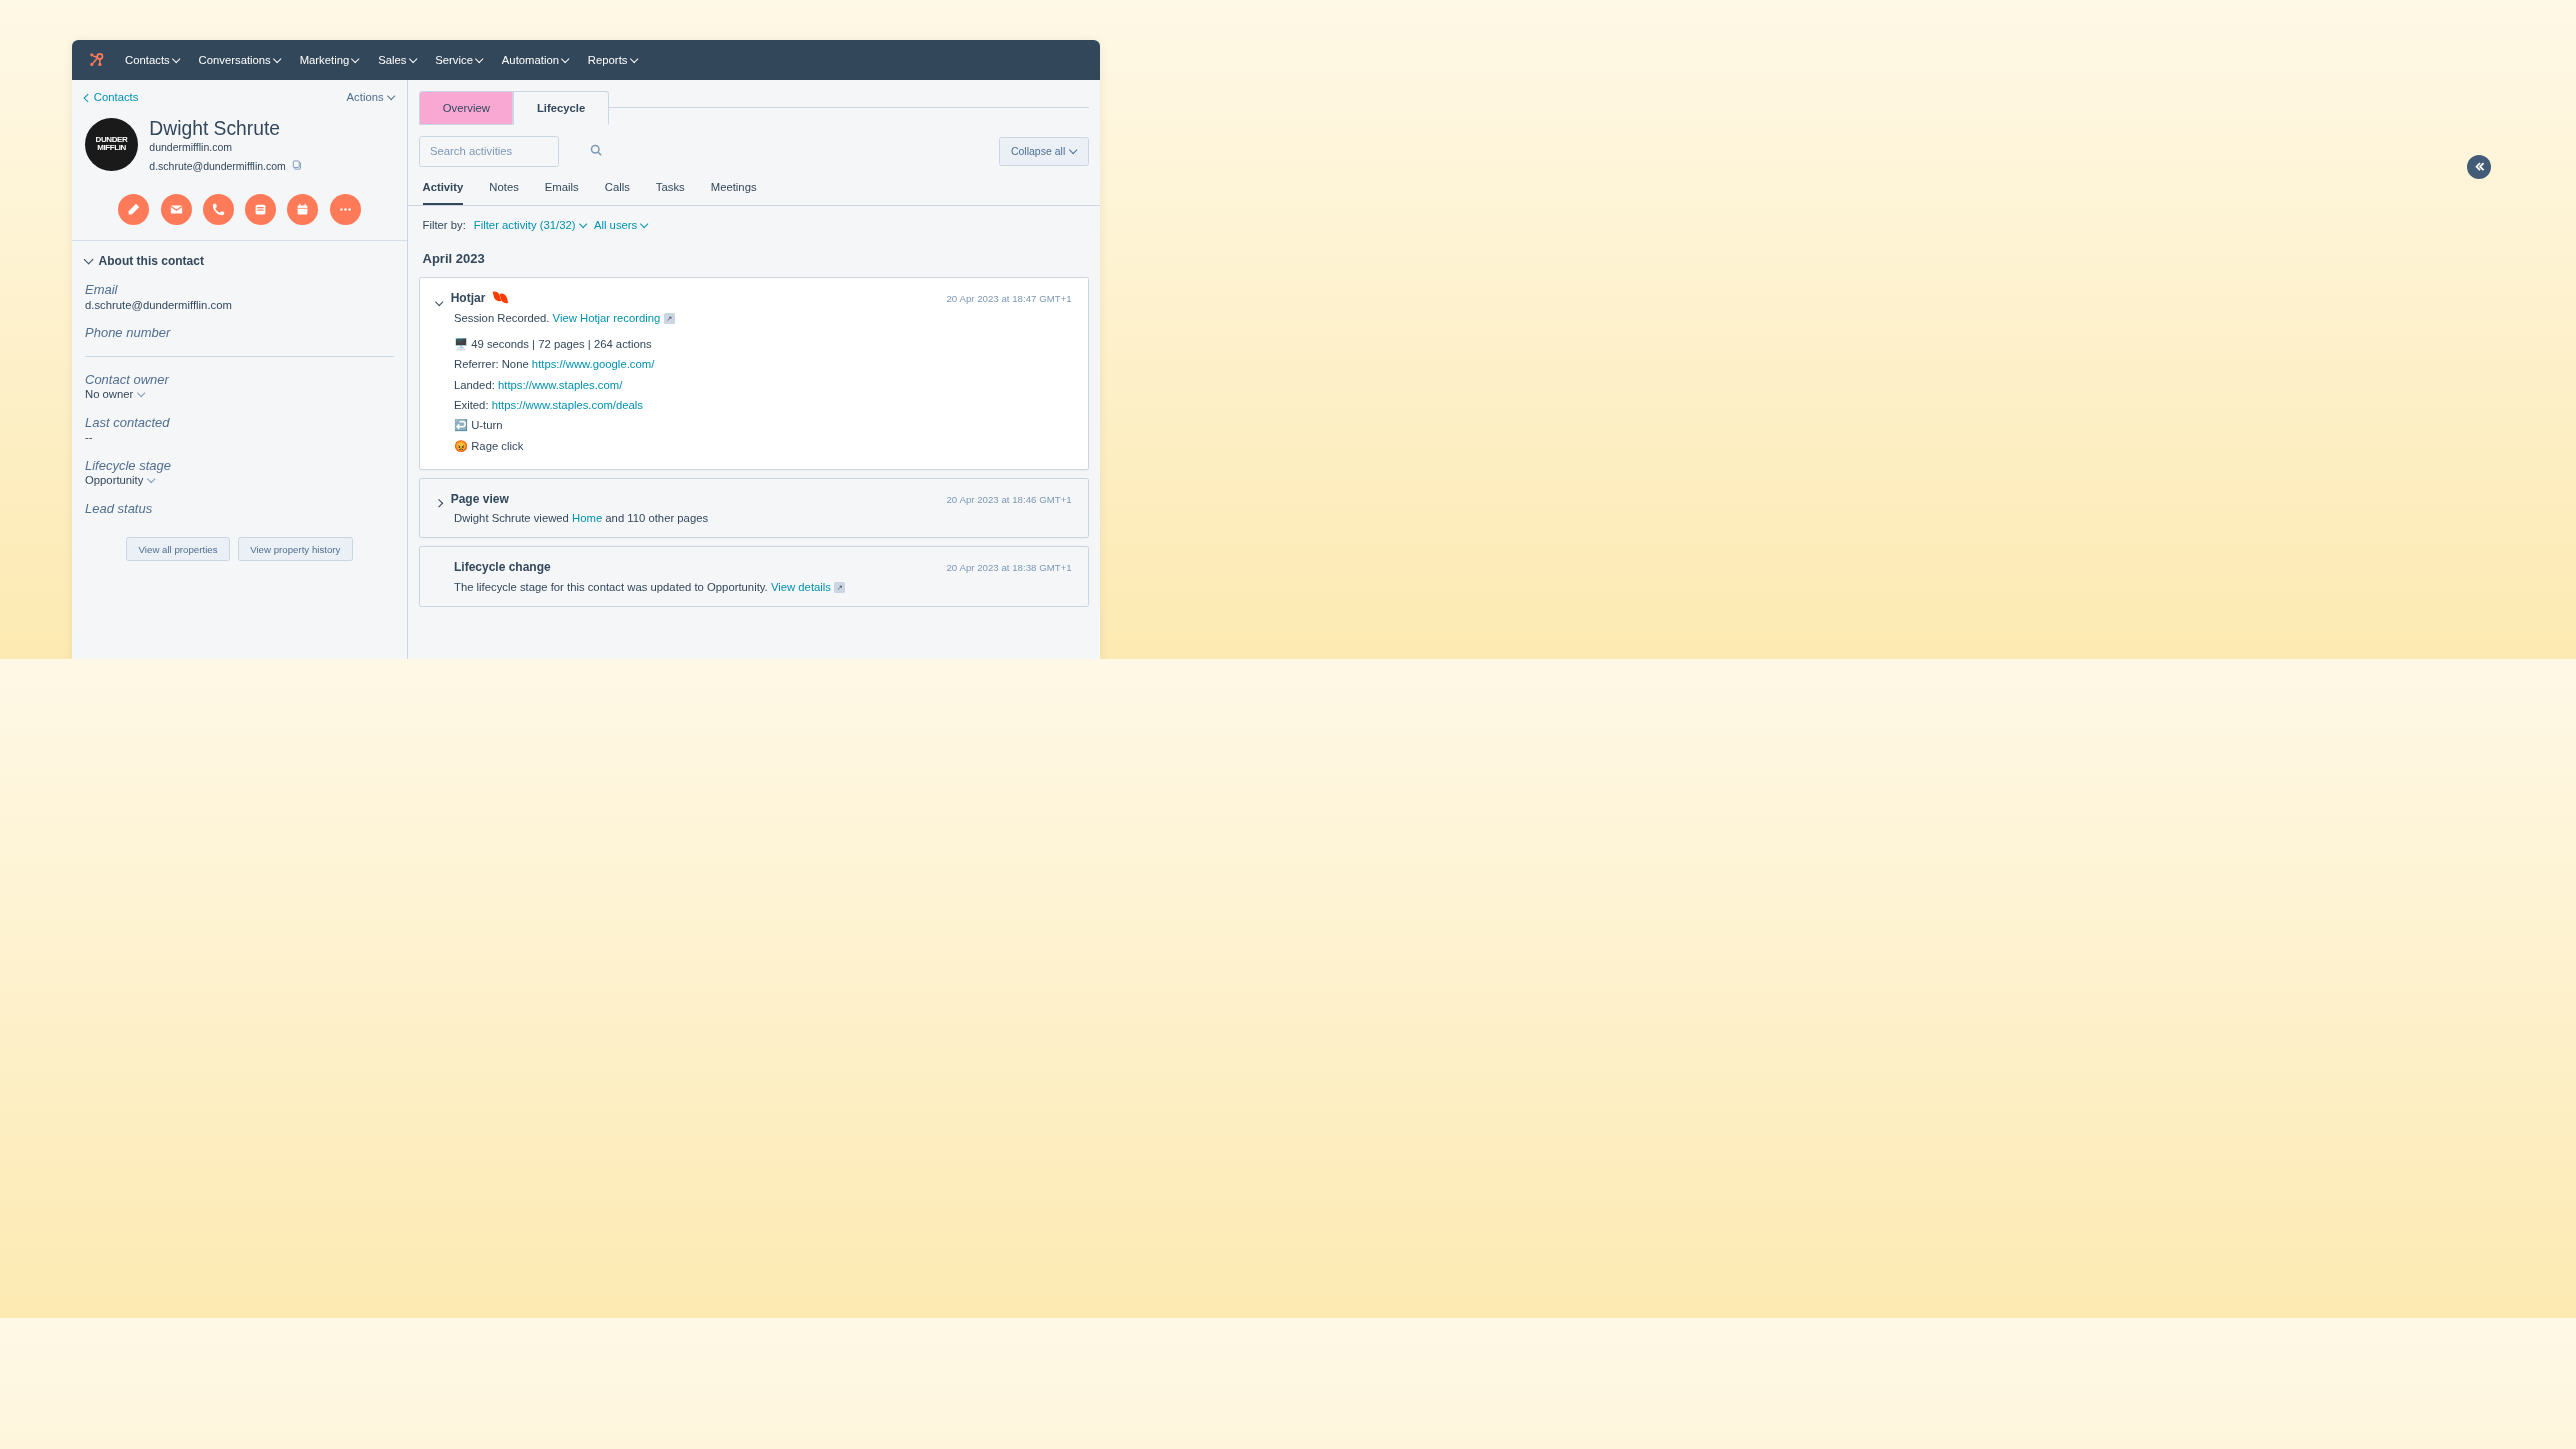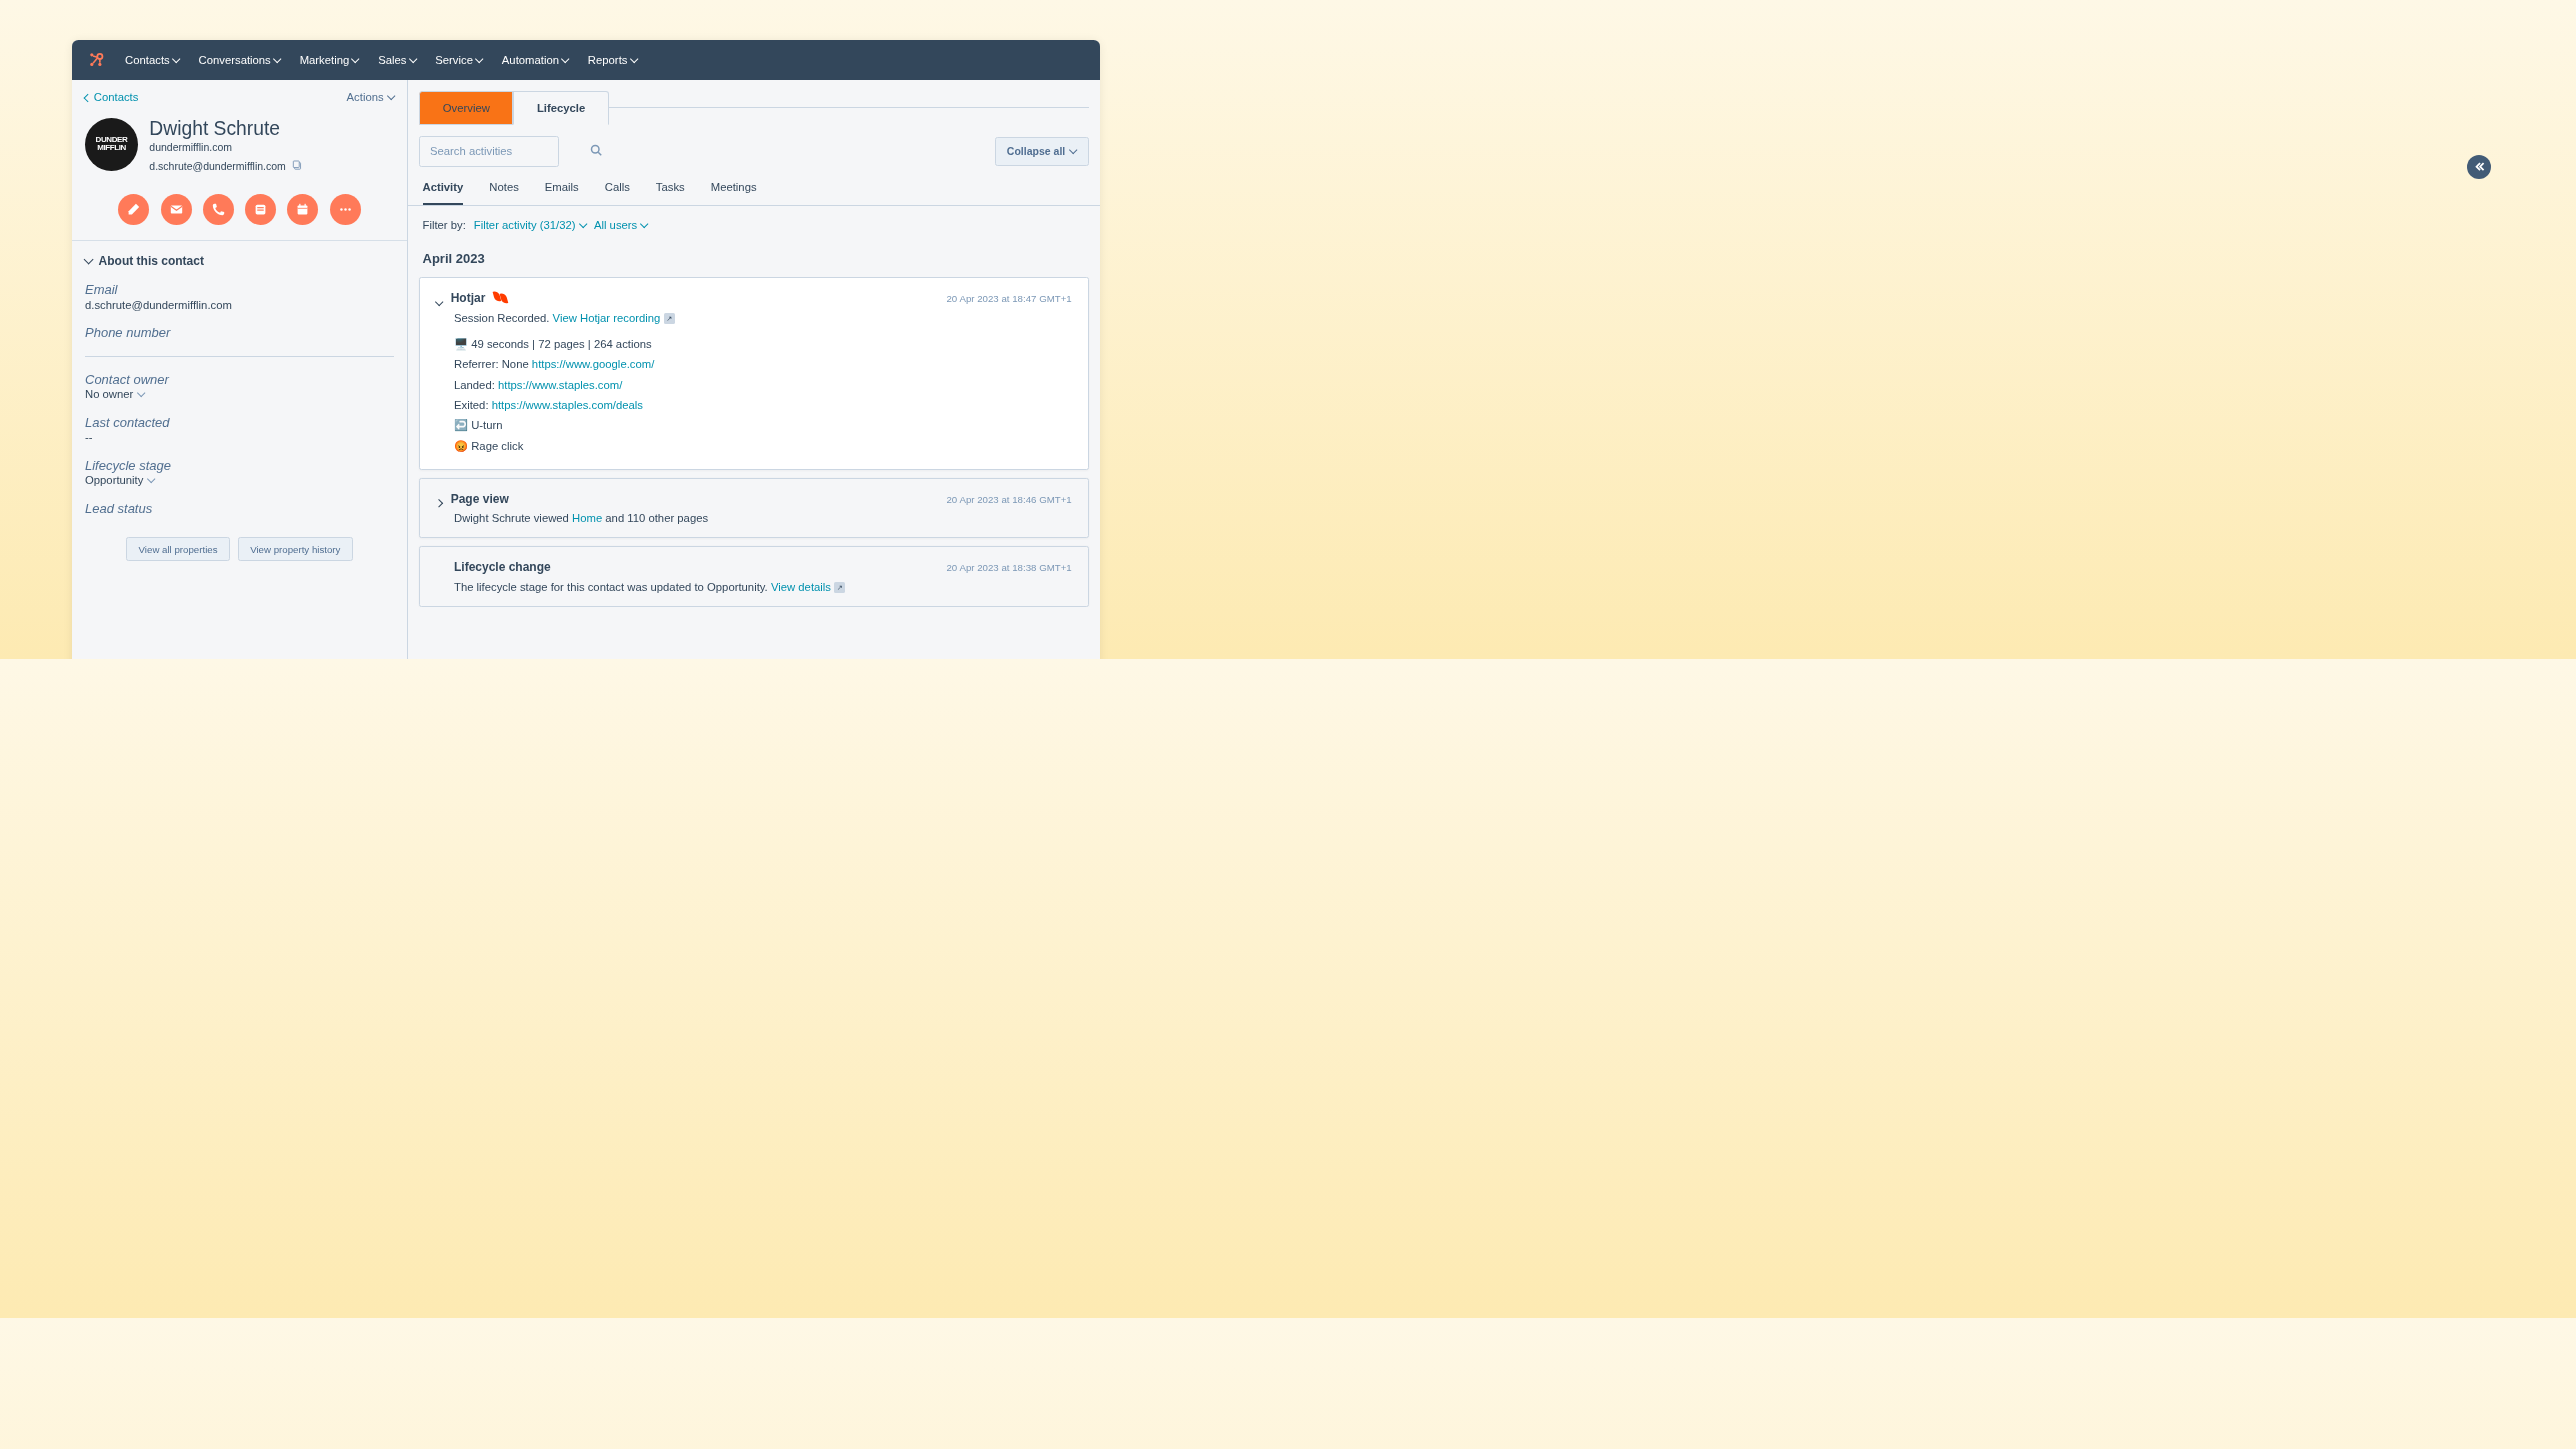--- a/index.html
+++ b/index.html
@@ -143,21 +143,21 @@
 }
 .main { flex: 1; display: flex; flex-direction: column; overflow: hidden; }
 .tabs-row { display: flex; align-items: center; padding: 11.3px 11.3px 0 11.3px; }
 .tab {
   padding: 9.7px 22.5px;
   font-size: 11.3px;
   color: #33475b;
   cursor: pointer;
   border: 0.8px solid transparent;
 }
-.tab.inactive { background: #f97316; border: 0.8px solid #cbd6e2; border-radius: 3.2px 0 0 0; }
+.tab.inactive { background: #f9a8d4; border: 0.8px solid #cbd6e2; border-radius: 3.2px 0 0 0; }
 .tab.active { background: #f5f6f8; border: 0.8px solid #cbd6e2; border-bottom-color: #f5f6f8; font-weight: 600; border-radius: 0 3.2px 0 0; }
 .tabs-line { border-bottom: 0.8px solid #cbd6e2; flex: 1; }
 .toolbar-row { display: flex; justify-content: space-between; align-items: center; padding: 11.3px 11.3px 0 11.3px; }
 .search-box {
   border: 0.8px solid #cbd6e2;
   background: #f5f6f8;
   border-radius: 2.4px;
   width: 140px;
   height: 31px;
   display: flex;
@@ -171,21 +171,21 @@
 }
 .search-input::placeholder { color: #7c98b6; }
 .collapse-btn {
   background: #eaf0f6;
   border: 0.8px solid #cbd6e2;
   padding: 7.2px 11.3px;
   font-size: 10.5px;
   color: #506e91;
   border-radius: 2.4px;
   cursor: pointer;
-  display: flex; align-items: center; gap: 4.8px; font-weight: bold;
+  display: flex; align-items: center; gap: 4.8px;
 }
 .subtabs { display: flex; gap: 26px; padding: 14.5px 14.5px 0 14.5px; border-bottom: 0.8px solid #cbd6e2; }
 .subtab { font-size: 11.3px; color: #33475b; padding-bottom: 9.7px; cursor: pointer; }
 .subtab.active { font-weight: 600; border-bottom: 2.4px solid #33475b; }
 .filter-row { display: flex; align-items: flex-end; gap: 8px; padding: 13px 14.5px; font-size: 11.3px; }
 .filter-label { color: #33475b; }
 .filter-link { color: #0091ae; font-weight: 500; cursor: pointer; display: flex; align-items: center; gap: 4px; }
 .month-header { padding: 6.4px 14.5px 11.3px 14.5px; font-size: 13px; font-weight: 600; color: #33475b; }
 .cards { padding: 0 11.3px; display: flex; flex-direction: column; gap: 8px; overflow-y: auto; }
 .card {

